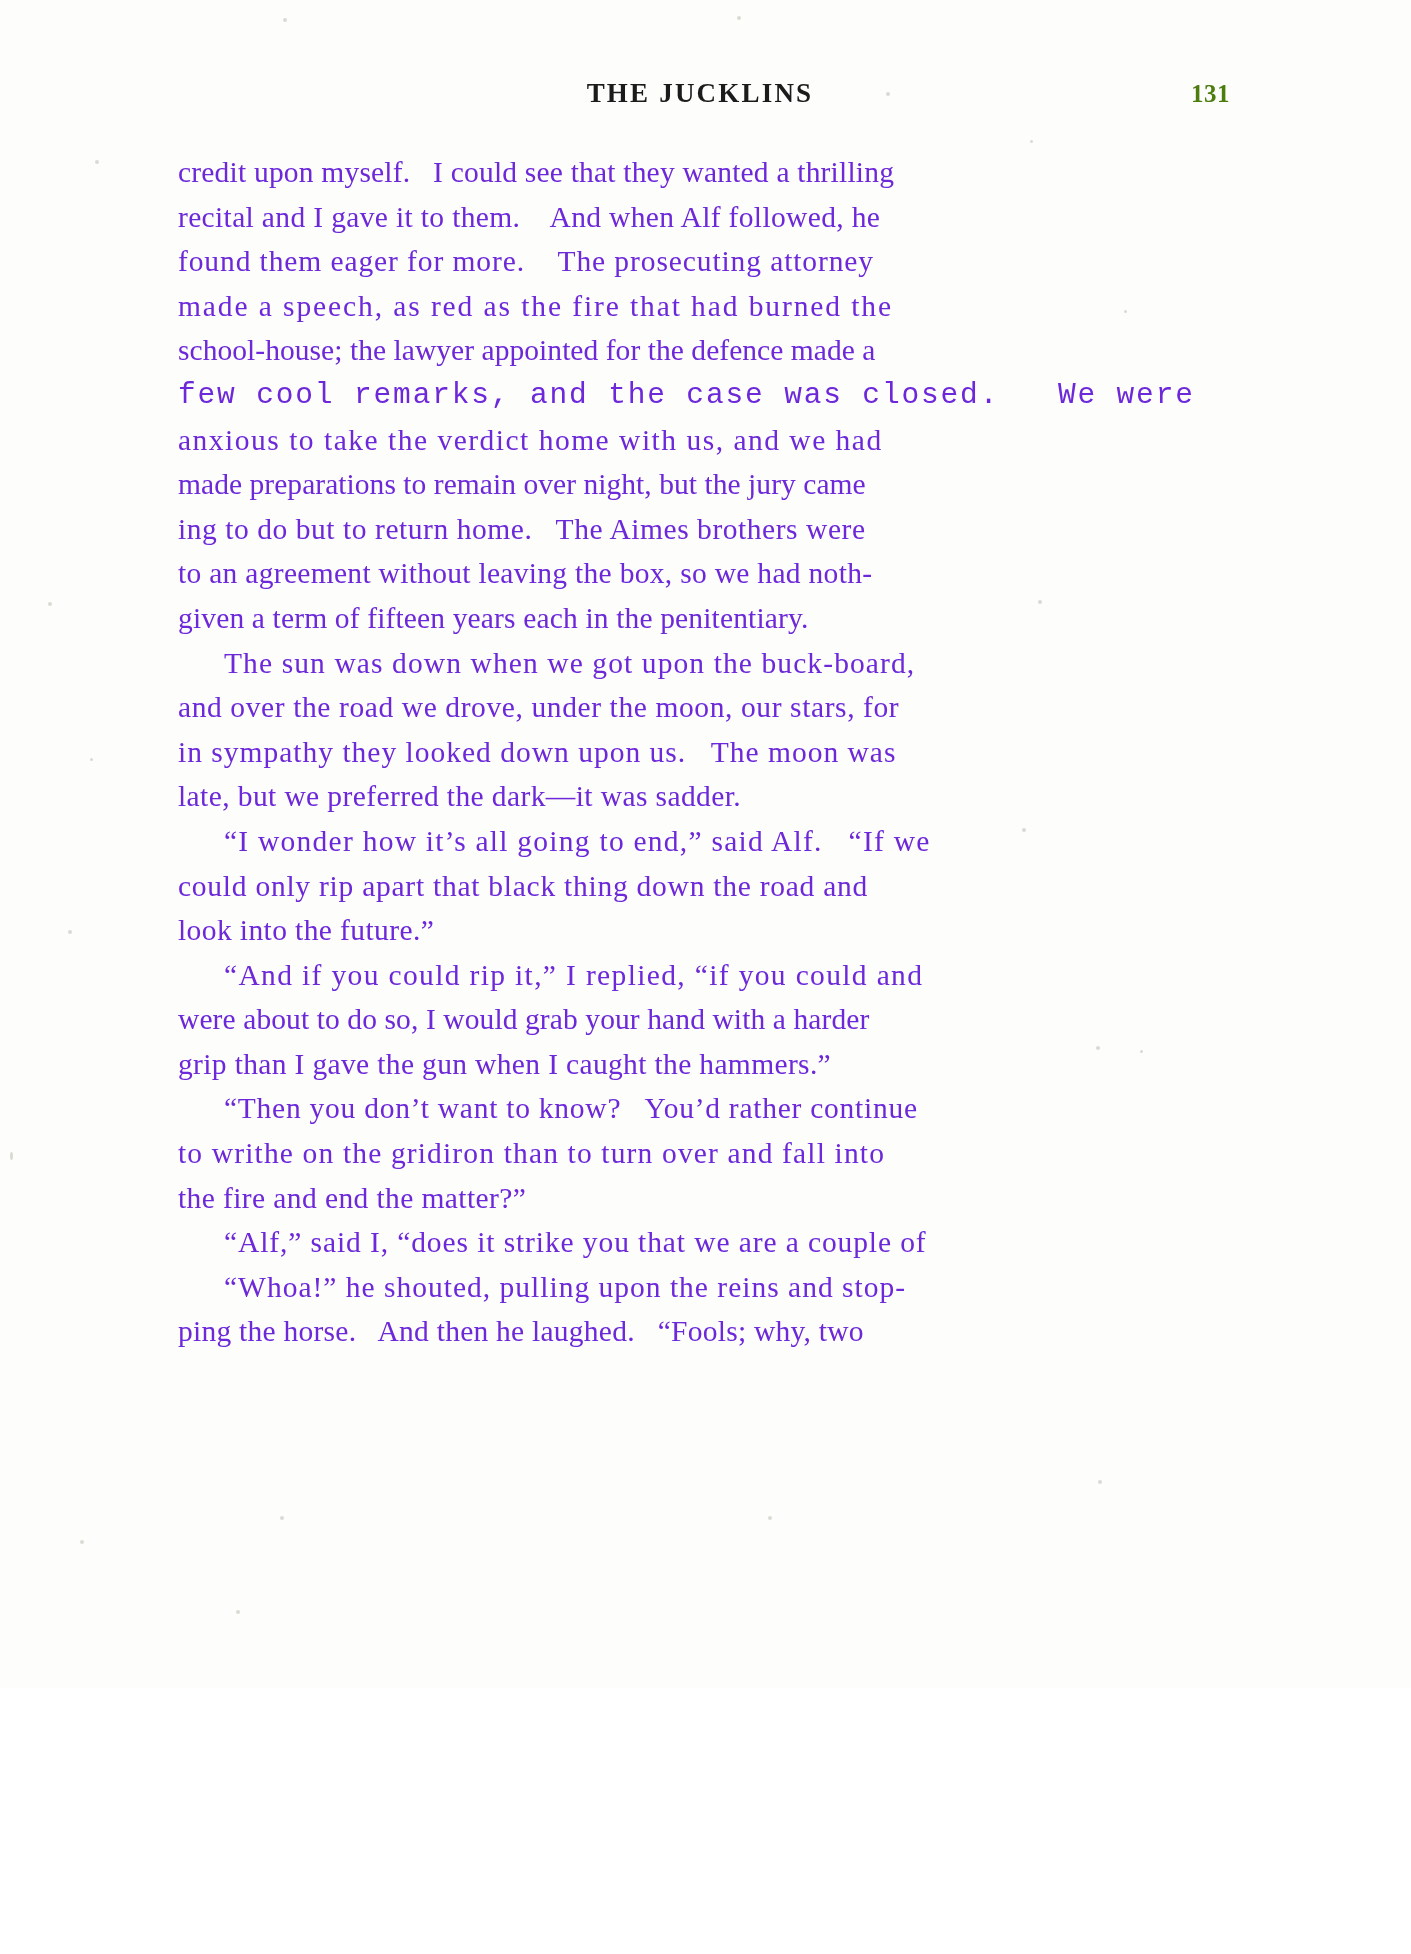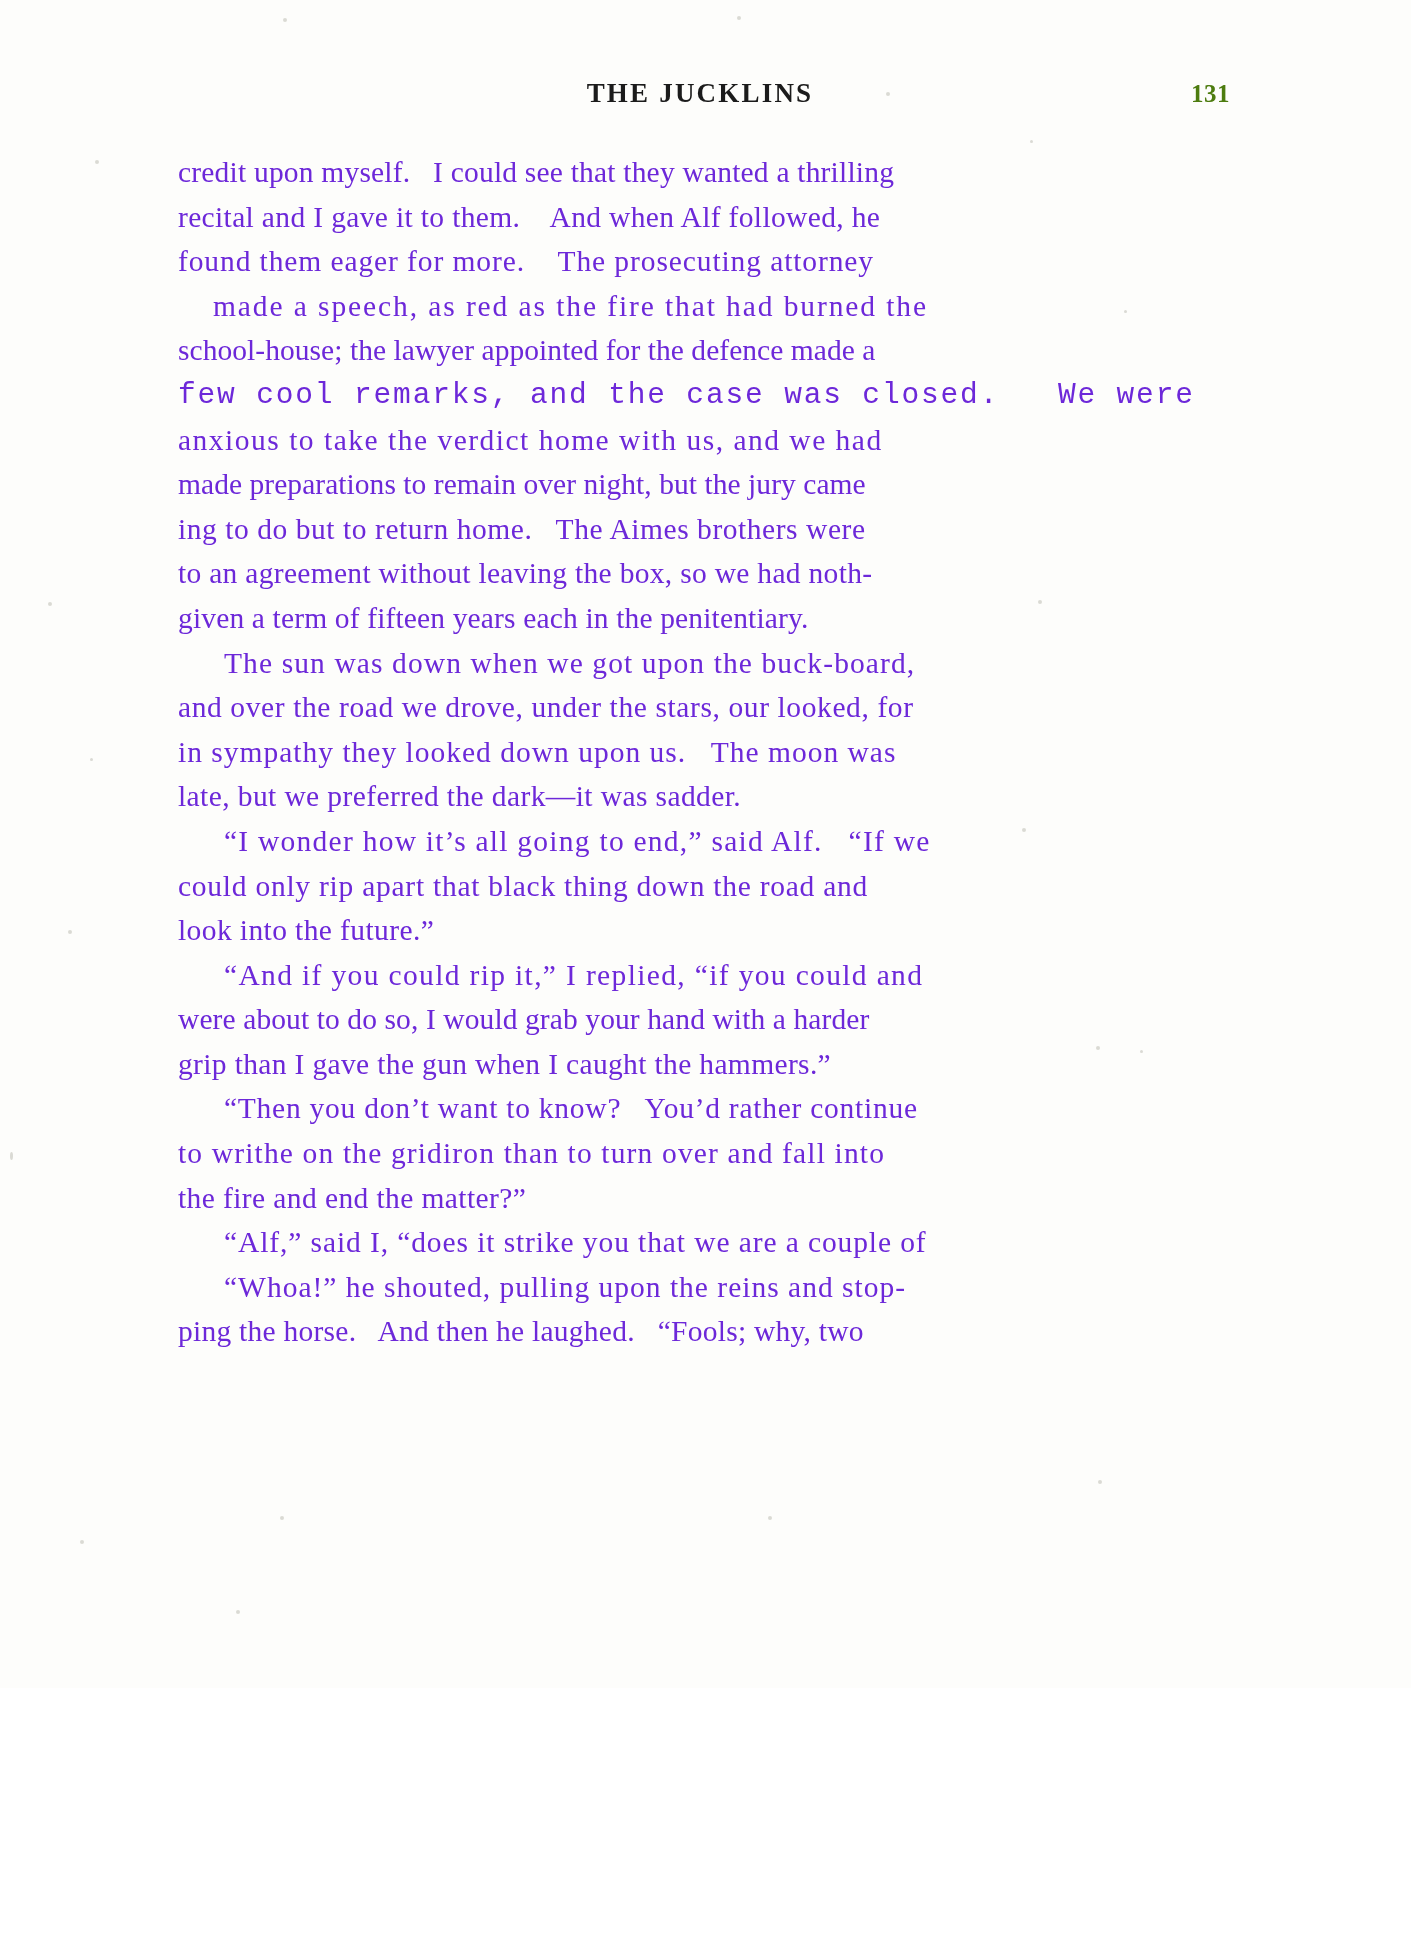--- a/index.html
+++ b/index.html
@@ -107,33 +107,33 @@
     <div class="header-title">THE JUCKLINS</div>
     <div class="page-number">131</div>
   </div>
 
   <div class="body-text">
 
     <p class="para" style="text-indent:0;">
       <span class="j" style="letter-spacing:.2px;">credit upon myself.   I could see that they wanted a thrilling</span>
       <span class="j" style="letter-spacing:.35px;">recital and I gave it to them.    And when Alf followed, he</span>
       <span class="j" style="letter-spacing:.9px;">found them eager for more.    The prosecuting attorney</span>
-      <span class="j" style="letter-spacing:1.9px;margin-left:35px;">made a speech, as red as the fire that had burned the</span>
+      <span class="j" style="letter-spacing:1.9px;">made a speech, as red as the fire that had burned the</span>
       <span class="j" style="letter-spacing:.05px;">school-house; the lawyer appointed for the defence made a</span>
       <span class="j" style="letter-spacing:1.85px;font-family:Liberation Mono, monospace;">few cool remarks, and the case was closed.   We were</span>
       <span class="j" style="letter-spacing:1.5px;">anxious to take the verdict home with us, and we had</span>
       <span class="j" style="letter-spacing:.05px;">made preparations to remain over night, but the jury came</span>
       <span class="j" style="letter-spacing:.55px;">ing to do but to return home.   The Aimes brothers were</span>
       <span class="j" style="letter-spacing:.3px;">to an agreement without leaving the box, so we had noth-</span>
       <span class="j" style="letter-spacing:.15px;">given a term of fifteen years each in the penitentiary.</span>
     </p>
 
     <p class="para">
       <span class="j" style="letter-spacing:1.1px;"><span class="indent"></span><span>The sun was down when we got upon the buck-board,</span></span>
-      <span class="j" style="letter-spacing:.6px;">and over the road we drove, under the stars, our looked, for</span>
+      <span class="j" style="letter-spacing:.6px;">and over the road we drove, under the moon, our stars, for</span>
       <span class="j" style="letter-spacing:1.0px;">in sympathy they looked down upon us.   The moon was</span>
       <span class="j" style="letter-spacing:.4px;">late, but we preferred the dark—it was sadder.</span>
     </p>
 
     <p class="para">
       <span class="j" style="letter-spacing:1.25px;"><span class="indent"></span><span>“I wonder how it’s all going to end,” said Alf.   “If we</span></span>
       <span class="j" style="letter-spacing:.75px;">could only rip apart that black thing down the road and</span>
       <span class="j" style="letter-spacing:.4px;">look into the future.”</span>
     </p>
 

